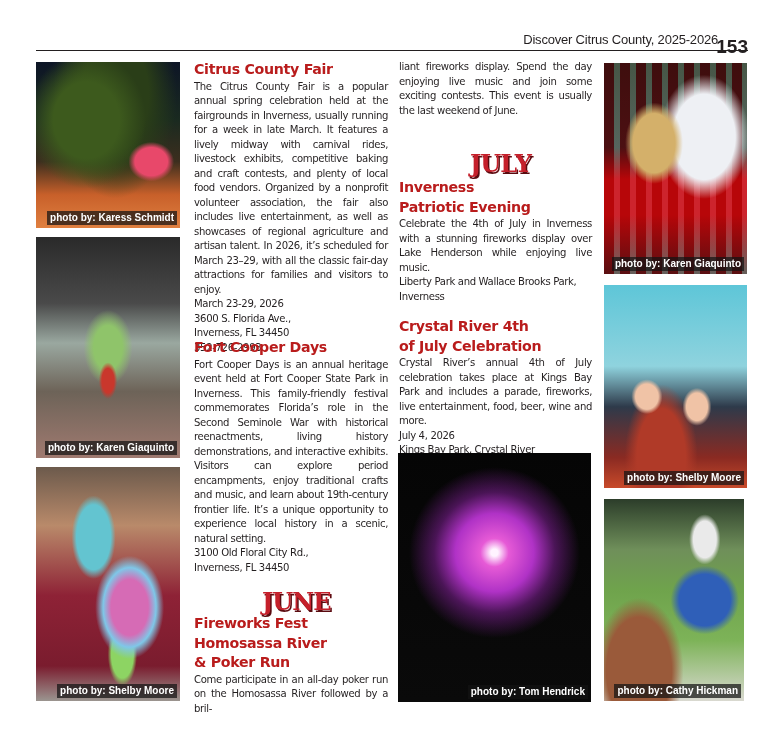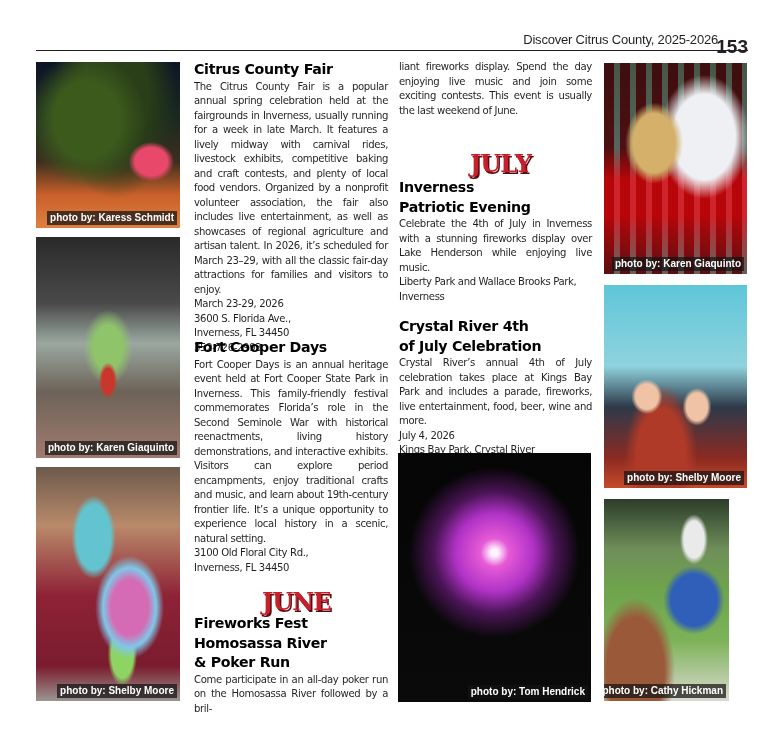--- a/index.html
+++ b/index.html
@@ -42,21 +42,21 @@
       linear-gradient(180deg, #5ec6d8 0%, #8fd3de 40%, #2e3a4a 60%, #8a2a22 85%, #c84a2a 100%); }
   .p-drum { background:
       radial-gradient(ellipse at 72% 50%, #2f5fb8 0 18%, transparent 24%),
       radial-gradient(ellipse at 72% 20%, #eaeaea 0 8%, transparent 11%),
       radial-gradient(ellipse at 25% 85%, #9a5a3a 0 22%, transparent 30%),
       linear-gradient(180deg, #2c3d2a 0%, #6f8f5a 25%, #6fa34c 45%, #7db358 70%, #d9d9d0 100%); }
 
   .text { position: absolute; font-family: "DejaVu Sans", sans-serif; font-size: 10.1px; line-height: 14.5px; color: #231f20; letter-spacing: -0.35px; }
   .text p { margin: 0; text-align: justify; }
   .text .meta { display: block; text-align: left; }
-  .title { font-family: "DejaVu Sans", sans-serif; font-weight: bold; font-size: 14.2px; line-height: 19.5px; letter-spacing: -0.3px; color: #000000; margin: 0; }
+  .title { font-family: "DejaVu Sans", sans-serif; font-weight: bold; font-size: 14.2px; line-height: 19.5px; letter-spacing: -0.3px; color: #b91c1c; margin: 0; }
 
   .month { position: absolute; font-family: "DejaVu Serif", serif; font-weight: bold; color: #c5202b; text-shadow: 1.5px 1.5px 0 #5a0a0f; letter-spacing: -1px; font-size: 24px; line-height: 24px; }
 </style>
 </head>
 <body>
 
 <div class="header">
   <span class="runner">Discover Citrus County, 2025-2026</span>
   <span class="page-no">153</span>
 </div>
@@ -121,15 +121,15 @@
 <div class="photo p-fireworks" style="left:398px; top:453px; width:193px; height:249px;">
   <span class="credit">photo by: Tom Hendrick</span>
 </div>
 
 <div class="photo p-pie" style="left:604px; top:63px; width:143px; height:211px;">
   <span class="credit">photo by: Karen Giaquinto</span>
 </div>
 <div class="photo p-bumper" style="left:604px; top:285px; width:143px; height:203px;">
   <span class="credit">photo by: Shelby Moore</span>
 </div>
-<div class="photo p-drum" style="left:604px; top:499px; width:125px; height:202px;">
+<div class="photo p-drum" style="left:604px; top:499px; width:140px; height:202px;">
   <span class="credit">photo by: Cathy Hickman</span>
 </div>
 
 </body></html>

